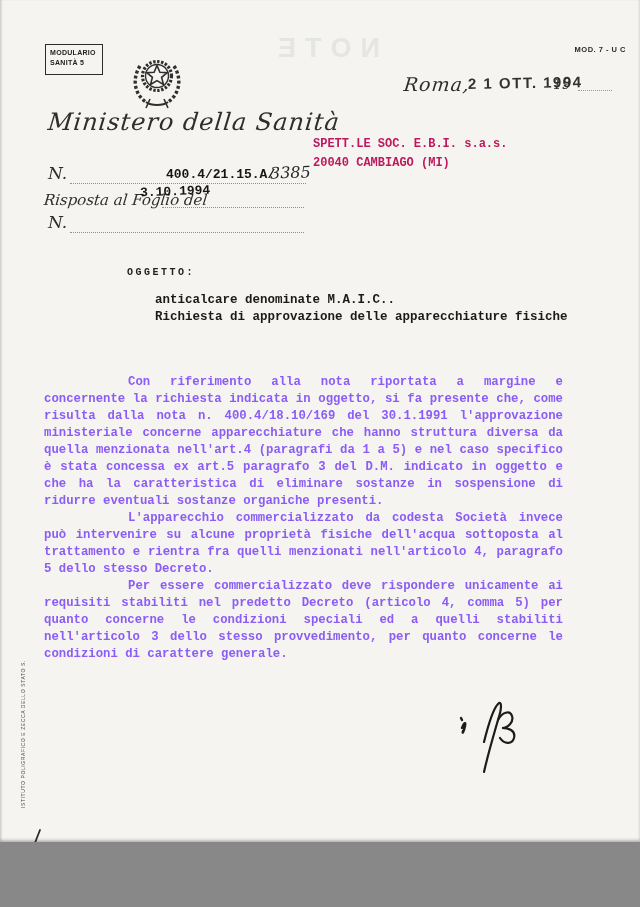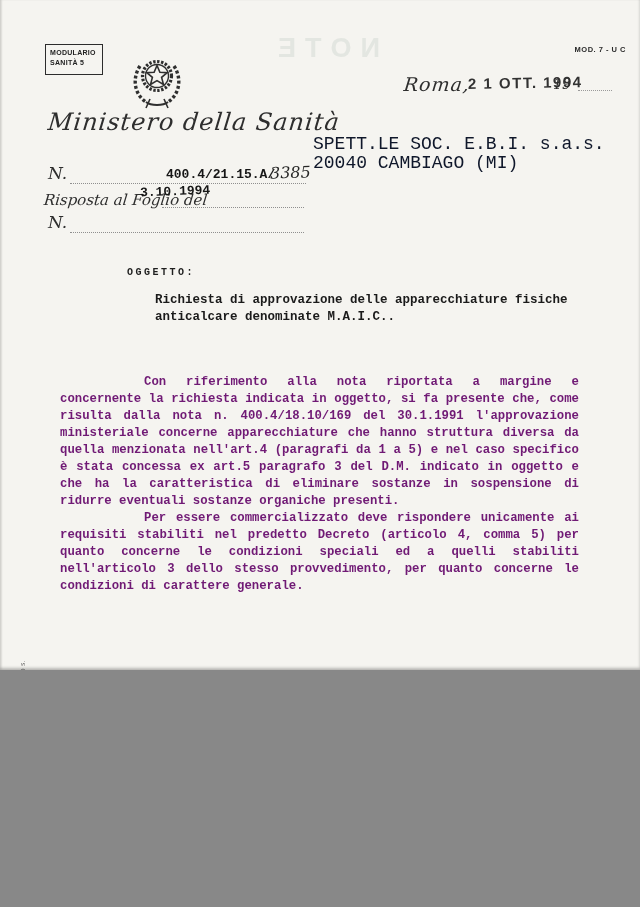--- a/index.html
+++ b/index.html
@@ -1,19 +1,19 @@
 <!DOCTYPE html>
 <html><head>
 <meta charset="utf-8">
 <style>
   * { margin: 0; padding: 0; box-sizing: border-box; }
   html, body { background: #888; }
   .page {
     position: relative;
-    width: 640px; height: 670px;
+    width: 640px; height: 842px;
     margin: 0 auto;
     background: #f5f4f0;
     overflow: hidden;
     font-family: "Liberation Mono", monospace;
     color: #1f1f1f;
     box-shadow: inset 0 -2px 3px rgba(0,0,0,.25), inset 2px 0 2px rgba(0,0,0,.06);
   }
   .abs { position: absolute; }
 
   
@@ -55,34 +55,34 @@
   .roma { left: 404px; top: 73px; font-size: 19px; letter-spacing: 1px; transform: skewX(-6deg); }
   .date-stamp {
     left: 468px; top: 74px;
     font-family: "Liberation Sans", sans-serif; font-weight: bold;
     font-size: 15px; letter-spacing: 1.5px; color: #222;
     transform: rotate(-1deg); opacity: .92;
   }
   .year-hand { left: 553px; top: 76px; font-size: 14px; }
   .year-dots { left: 578px; top: 77px; width: 34px; height: 14px; border-bottom: 1.5px dotted #9a9a9a; }
 
-  .recipient { left: 313px; top: 135px; font-size: 18px; line-height: 19px; font-weight: normal; color: #0f172a; }
+  .recipient { left: 313px; top: 135px; font-size: 12px; line-height: 19px; font-weight: bold; color: #be185d; }
 
   .proto-label { font-size: 17px; white-space: nowrap; }
   .dotline { border-bottom: 1.5px dotted #8f8f8f; height: 1px; }
   .typed { font-size: 13px; font-weight: bold; color: #161616; white-space: nowrap; }
   .hand { font-family: "DejaVu Serif", serif; font-style: italic; color: #262626; white-space: nowrap; }
 
   .subject-label { left: 127px; top: 267px; font-size: 10px; font-weight: bold; letter-spacing: 2.5px; }
   .subject-lines { left: 155px; top: 292px; font-size: 12.5px; line-height: 17px; font-weight: bold; color: #1a1a1a; }
 
   .body-text {
-    left: 60px; top: 374px; width: 519px;
+    left: 44px; top: 374px; width: 519px;
     font-size: 12.3px; line-height: 17px;
-    text-align: justify; color: #701a75; font-weight: bold;
+    text-align: justify; color: #8b5cf6; font-weight: bold;
   }
   .body-text p { text-indent: 84px; }
 
   .sig-title { left: 311px; top: 676px; font-size: 12.3px; font-weight: bold; letter-spacing: .5px; }
 
   .margin-vertical {
     left: -42px; top: 740px; width: 130px;
     transform: rotate(-90deg);
     font-family: "Liberation Sans", sans-serif;
     font-size: 5px; letter-spacing: .6px; color: #4a4a4a;
@@ -147,26 +147,27 @@
 
   <div class="abs script" style="left:44px; top:191px; font-size:15px; white-space:nowrap; transform:skewX(-6deg);">Risposta al Foglio del</div>
   <div class="abs typed" style="left:140px; top:184px; transform:rotate(-2deg);">3.10.1994</div>
   <div class="abs dotline" style="left:162px; top:207px; width:142px;"></div>
 
   <div class="abs script proto-label" style="left:48px; top:212px;">N.</div>
   <div class="abs dotline" style="left:70px; top:232px; width:234px;"></div>
 
   <div class="abs subject-label">OGGETTO:</div>
   <div class="abs subject-lines">
+    <div>anticalcare denominate M.A.I.C..</div>
     <div>Richiesta di approvazione delle apparecchiature fisiche</div>
-    <div>anticalcare denominate M.A.I.C..</div>
   </div>
 
   <div class="abs body-text">
     <p>Con riferimento alla nota riportata a margine e concernente la richiesta indicata in oggetto, si fa presente che, come risulta dalla nota n. 400.4/18.10/169 del 30.1.1991 l'approvazione ministeriale concerne apparecchiature che hanno struttura diversa da quella menzionata nell'art.4 (paragrafi da 1 a 5) e nel caso specifico è stata concessa ex art.5 paragrafo 3 del D.M. indicato in oggetto e che ha la caratteristica di eliminare sostanze in sospensione di ridurre eventuali sostanze organiche presenti.</p>
+    <p>L'apparecchio commercializzato da codesta Società invece può intervenire su alcune proprietà fisiche dell'acqua sottoposta al trattamento e rientra fra quelli menzionati nell'articolo 4, paragrafo 5 dello stesso Decreto.</p>
     <p>Per essere commercializzato deve rispondere unicamente ai requisiti stabiliti nel predetto Decreto (articolo 4, comma 5) per quanto concerne le condizioni speciali ed a quelli stabiliti nell'articolo 3 dello stesso provvedimento, per quanto concerne le condizioni di carattere generale.</p>
   </div>
 
   <div class="abs" style="left:448px; top:698px;">
     <svg width="80" height="92" viewBox="0 0 80 92">
       <g fill="none" stroke="#1c1c1c" stroke-linecap="round">
         <path d="M14,30 C16,25 18,23 17,28 C16,33 14,37 15,33" stroke-width="2.4"></path>
         <path d="M13,20 L14,22" stroke-width="2.4"></path>
         <path d="M36,44 C40,28 46,10 50,6 C54,2 54,10 50,22 C46,36 40,56 36,74" stroke-width="2.2"></path>
         <path d="M50,22 C54,14 62,12 64,18 C66,24 60,30 54,30 C60,30 68,32 66,40 C64,47 56,46 52,40" stroke-width="2.2"></path>

